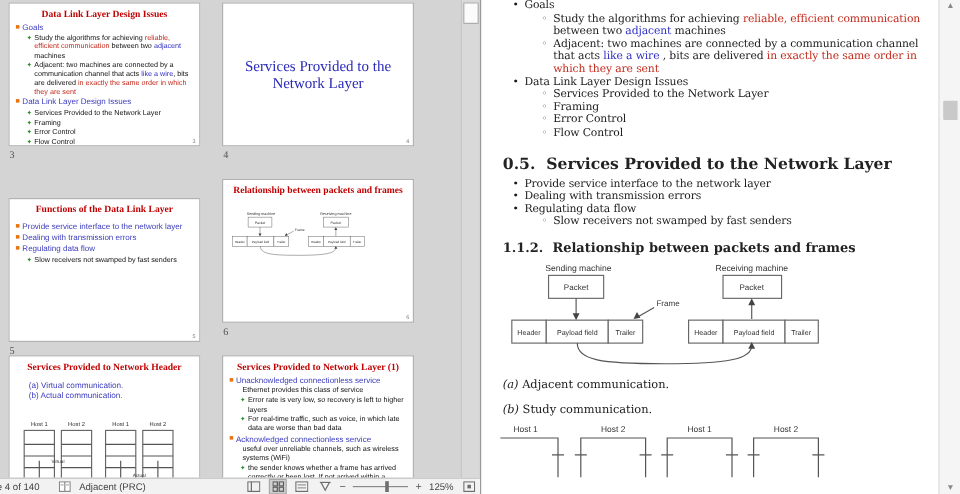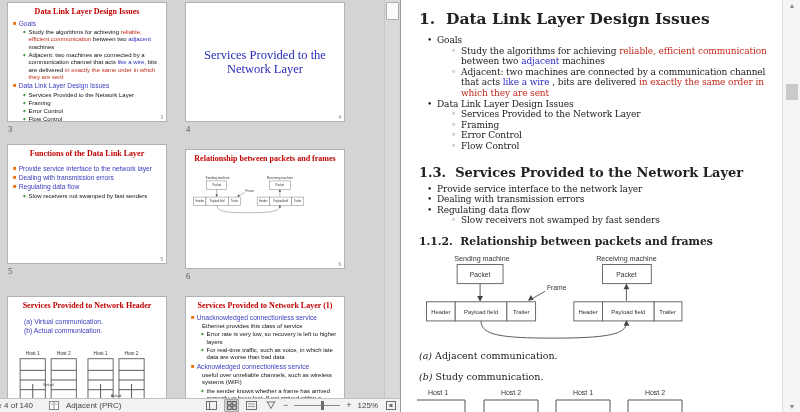--- a/index.html
+++ b/index.html
@@ -130,21 +130,21 @@
     </div>
 
     <div class="thumb-cell" style="left:185px;top:2px;">
       <div class="slide-thumb">
         <div class="big-title">Services Provided to the Network Layer</div>
         <div class="corner-num">4</div>
       </div>
       <div class="slide-num">4</div>
     </div>
 
-    <div class="thumb-cell" style="left:7px;top:144px;">
+    <div class="thumb-cell" style="left:7px;top:165px;">
       <div class="slide-thumb">
         <div class="slide-title">Functions of the Data Link Layer</div>
         <div class="slide-body" style="top:19px;">
             <div class="li l1">
               <span class="marker">■</span>
               <span class="txt"><span style="color: rgb(59, 59, 189);">Provide service interface to the network layer</span></span>
             </div>
             <div class="li l1">
               <span class="marker">■</span>
               <span class="txt"><span style="color: rgb(59, 59, 189);">Dealing with transmission errors</span></span>
@@ -343,21 +343,20 @@
           <svg width="10" height="9" viewBox="0 0 10 9">
               <rect x="0.5" y="0.5" width="9" height="8" fill="none" stroke="#6e6e6e"></rect>
               <rect x="3.5" y="3" width="3" height="3" fill="#6e6e6e"></rect>
             </svg>
         </span>
       </span>
     </div>
   </section>
 
   <section id="doc">
-    <h1>1.  Data Link Layer Design Issues</h1>
     <div class="doc-list">
         <div class="li l1">
           <span class="marker">•</span>
           <span class="txt"><span>Goals</span></span>
         </div>
         <div class="li l2">
           <span class="marker">◦</span>
           <span class="txt"><span>Study the algorithms for achieving </span><span style="color: rgb(194, 42, 28);">reliable, efficient communication</span><span> between two </span><span style="color: rgb(47, 47, 196);">adjacent</span><span> machines</span></span>
         </div>
         <div class="li l2">
@@ -378,21 +377,21 @@
         </div>
         <div class="li l2">
           <span class="marker">◦</span>
           <span class="txt"><span>Error Control</span></span>
         </div>
         <div class="li l2">
           <span class="marker">◦</span>
           <span class="txt"><span>Flow Control</span></span>
         </div>
       </div>
-    <h2>1.3.  Services Provided to the Network Layer</h2>
+    <h2>0.5.  Services Provided to the Network Layer</h2>
     <div class="doc-list">
         <div class="li l1">
           <span class="marker">•</span>
           <span class="txt"><span>Provide service interface to the network layer</span></span>
         </div>
         <div class="li l1">
           <span class="marker">•</span>
           <span class="txt"><span>Dealing with transmission errors</span></span>
         </div>
         <div class="li l1">

